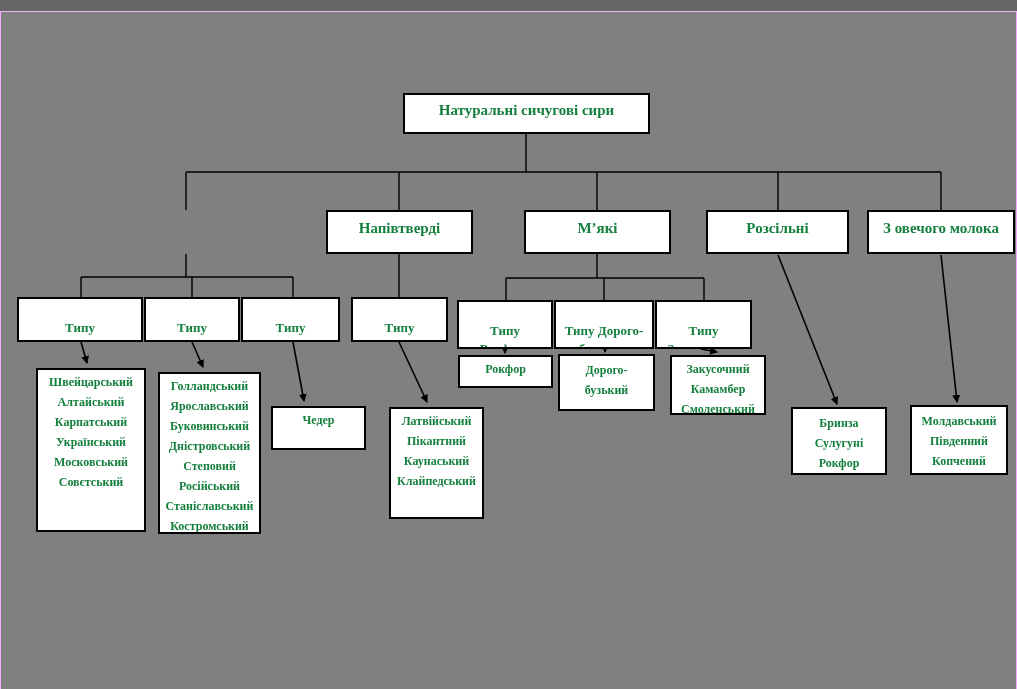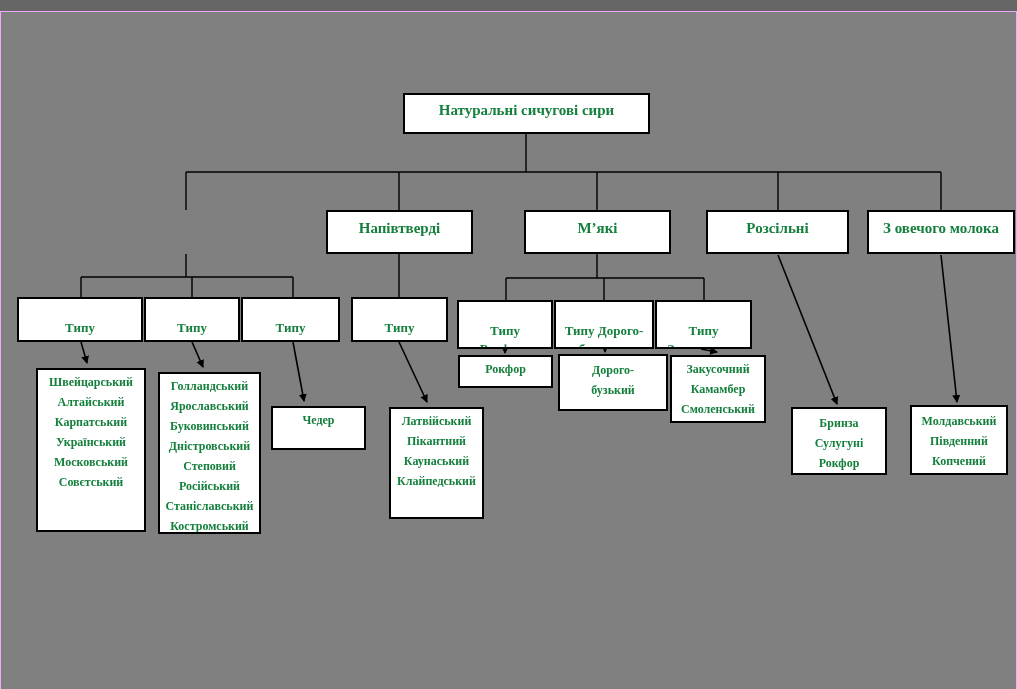--- a/index.html
+++ b/index.html
@@ -144,25 +144,25 @@
   </div>
   <div class="box leaf" style="left:388px;top:395px;width:95px;height:112px;">
     <span>Латвійський
 Пікантний
 Каунаський
 Клайпедський</span>
   </div>
   <div class="box leaf" style="left:457px;top:343px;width:95px;height:33px;">
     <span>Рокфор</span>
   </div>
-  <div class="box leaf" style="left:557px;top:342px;width:110px;height:57px;padding-top:4px;">
+  <div class="box leaf" style="left:557px;top:342px;width:97px;height:57px;padding-top:4px;">
     <span>Дорого-
 бузький</span>
   </div>
-  <div class="box leaf" style="left:669px;top:343px;width:96px;height:68px;">
+  <div class="box leaf" style="left:669px;top:343px;width:96px;height:60px;">
     <span>Закусочний
 Камамбер
 Смоленський</span>
   </div>
   <div class="box leaf" style="left:790px;top:395px;width:96px;height:68px;padding-top:4px;">
     <span>Бринза
 Сулугуні
 Рокфор</span>
   </div>
   <div class="box leaf" style="left:909px;top:393px;width:98px;height:70px;padding-top:4px;">

